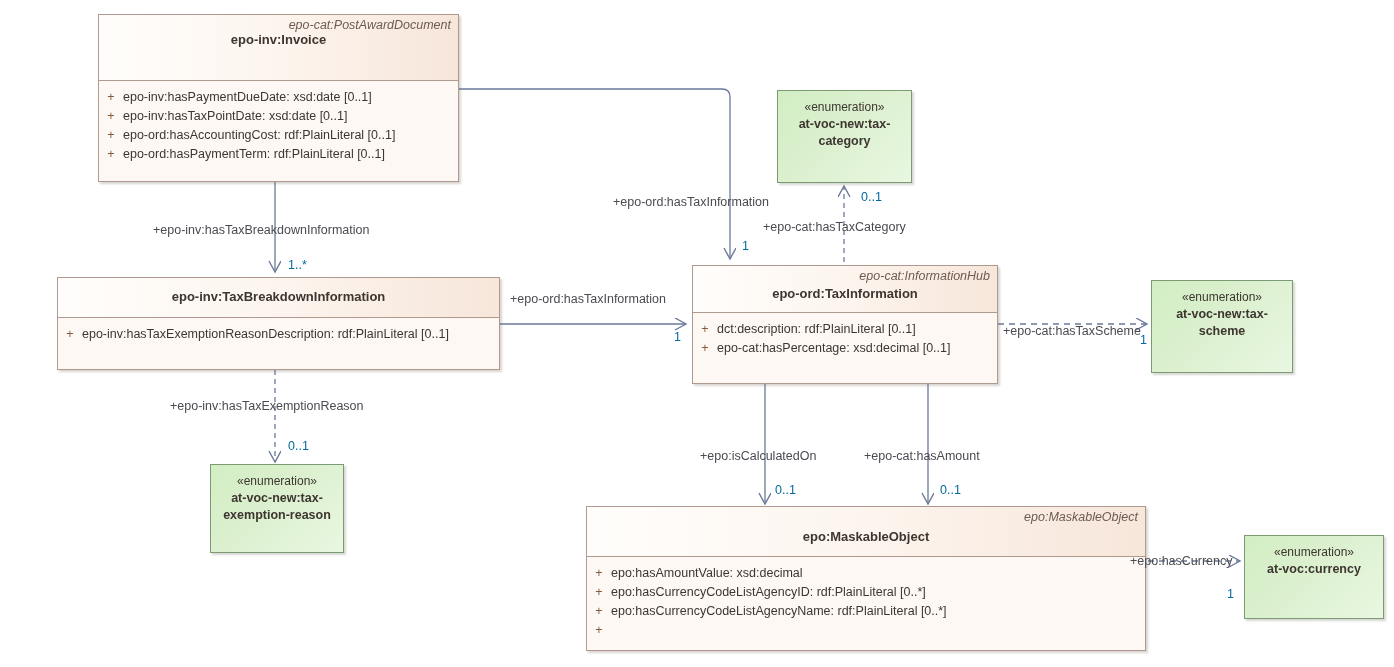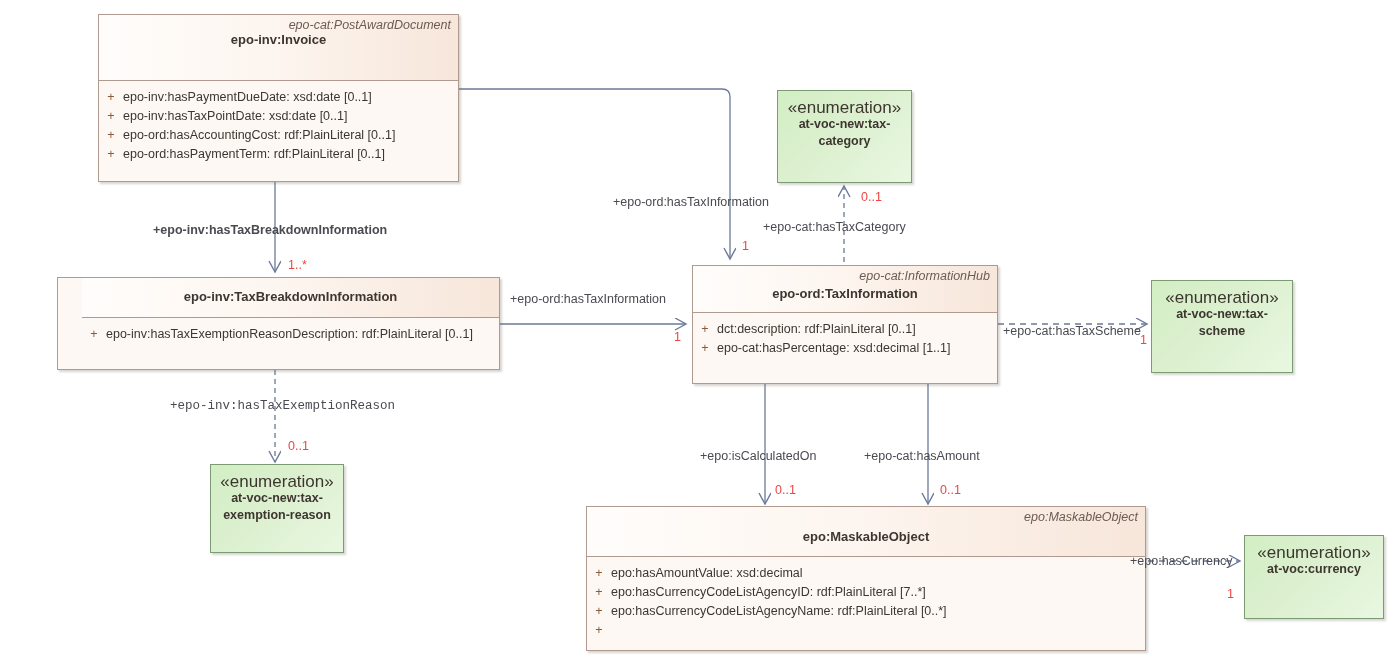--- a/index.html
+++ b/index.html
@@ -26,27 +26,27 @@
   .attr .vis{width:24px;text-align:center;color:#8a5a3a;flex:none;}
   .attr .sig{}
 
   
   .enum{position:absolute;box-sizing:border-box;
         border:1px solid #7d9b73;
         background:linear-gradient(135deg,#d2eec4 0%,#dcf0cf 45%,#e9f7e1 100%);
         box-shadow:2px 2px 2px rgba(120,120,110,.30);
         display:flex;flex-direction:column;align-items:center;
         padding-top:8px;}
-  .enum .st{font-size:17px;color:#3d3630;line-height:17px;}
+  .enum .st{font-size:12px;color:#3d3630;line-height:17px;}
   .enum .nm{font-size:12.5px;font-weight:bold;color:#3d3630;line-height:17px;
             text-align:center;padding:0 8px;}
 
   
   .elabel{position:absolute;font-size:12.5px;color:#4a4a52;white-space:nowrap;}
-  .mult{position:absolute;font-size:12.5px;color:#ef4444;white-space:nowrap;}
+  .mult{position:absolute;font-size:12.5px;color:#0369a1;white-space:nowrap;}
 </style>
 </head>
 <body>
 
 <div id="canvas">
 
   <svg id="wires" viewBox="0 0 1394 667" xmlns="http://www.w3.org/2000/svg">
     <defs>
       <marker id="openArrow" markerWidth="14" markerHeight="14" refX="11" refY="6" orient="auto" markerUnits="userSpaceOnUse">
         <path d="M1,0 L12,6 L1,12" fill="none" stroke="#6b7a99" stroke-width="1.4"></path>
@@ -99,21 +99,21 @@
         <span class="vis">+</span>
         <span class="sig">epo-ord:hasAccountingCost: rdf:PlainLiteral [0..1]</span>
       </div>
       <div class="attr">
         <span class="vis">+</span>
         <span class="sig">epo-ord:hasPaymentTerm: rdf:PlainLiteral [0..1]</span>
       </div>
     </div>
   </div>
 
-  <div class="cls" id="box-taxbreakdown" style="left:57px;top:277px;width:443px;height:93px;padding-left:24px;">
+  <div class="cls" id="box-taxbreakdown" style="left:57px;top:277px;width:443px;height:93px;">
     <div class="hdr" style="height:40px;padding-top:11px;">
       <div class="stereo"></div>
       <div class="cname">epo-inv:TaxBreakdownInformation</div>
     </div>
     <div class="attrs">
       <div class="attr">
         <span class="vis">+</span>
         <span class="sig">epo-inv:hasTaxExemptionReasonDescription: rdf:PlainLiteral [0..1]</span>
       </div>
     </div>
@@ -124,38 +124,38 @@
       <div class="stereo">epo-cat:InformationHub</div>
       <div class="cname">epo-ord:TaxInformation</div>
     </div>
     <div class="attrs">
       <div class="attr">
         <span class="vis">+</span>
         <span class="sig">dct:description: rdf:PlainLiteral [0..1]</span>
       </div>
       <div class="attr">
         <span class="vis">+</span>
-        <span class="sig">epo-cat:hasPercentage: xsd:decimal [1..1]</span>
+        <span class="sig">epo-cat:hasPercentage: xsd:decimal [0..1]</span>
       </div>
     </div>
   </div>
 
   <div class="cls" id="box-monetaryvalue" style="left:586px;top:506px;width:560px;height:145px;">
     <div class="hdr" style="height:50px;padding-top:22px;">
       <div class="stereo">epo:MaskableObject</div>
       <div class="cname">epo:MaskableObject</div>
     </div>
     <div class="attrs">
       <div class="attr">
         <span class="vis">+</span>
         <span class="sig">epo:hasAmountValue: xsd:decimal</span>
       </div>
       <div class="attr">
         <span class="vis">+</span>
-        <span class="sig">epo:hasCurrencyCodeListAgencyID: rdf:PlainLiteral [7..*]</span>
+        <span class="sig">epo:hasCurrencyCodeListAgencyID: rdf:PlainLiteral [0..*]</span>
       </div>
       <div class="attr">
         <span class="vis">+</span>
         <span class="sig">epo:hasCurrencyCodeListAgencyName: rdf:PlainLiteral [0..*]</span>
       </div>
       <div class="attr">
         <span class="vis">+</span>
       </div>
     </div>
   </div>
@@ -173,36 +173,36 @@
   <div class="enum" style="left:210px;top:464px;width:134px;height:89px;">
     <div class="st">«enumeration»</div>
     <div class="nm">at-voc-new:tax-exemption-reason</div>
   </div>
 
   <div class="enum" style="left:1244px;top:535px;width:140px;height:84px;">
     <div class="st">«enumeration»</div>
     <div class="nm">at-voc:currency</div>
   </div>
 
-  <div class="elabel" style="left:153px;top:223px;font-weight:bold;">+epo-inv:hasTaxBreakdownInformation</div>
+  <div class="elabel" style="left:153px;top:223px;">+epo-inv:hasTaxBreakdownInformation</div>
   <div class="mult" style="left:288px;top:258px;">1..*</div>
 
   <div class="elabel" style="left:613px;top:195px;">+epo-ord:hasTaxInformation</div>
   <div class="mult" style="left:742px;top:239px;">1</div>
 
   <div class="elabel" style="left:510px;top:292px;">+epo-ord:hasTaxInformation</div>
   <div class="mult" style="left:674px;top:330px;">1</div>
 
   <div class="elabel" style="left:763px;top:220px;">+epo-cat:hasTaxCategory</div>
   <div class="mult" style="left:861px;top:190px;">0..1</div>
 
   <div class="elabel" style="left:1003px;top:300px;margin-top:24px;">+epo-cat:hasTaxScheme</div>
   <div class="mult" style="left:1140px;top:333px;">1</div>
 
-  <div class="elabel" style="left:170px;top:399px;font-family:Liberation Mono, monospace;">+epo-inv:hasTaxExemptionReason</div>
+  <div class="elabel" style="left:170px;top:399px;">+epo-inv:hasTaxExemptionReason</div>
   <div class="mult" style="left:288px;top:439px;">0..1</div>
 
   <div class="elabel" style="left:700px;top:449px;">+epo:isCalculatedOn</div>
   <div class="mult" style="left:775px;top:483px;">0..1</div>
 
   <div class="elabel" style="left:864px;top:449px;">+epo-cat:hasAmount</div>
   <div class="mult" style="left:940px;top:483px;">0..1</div>
 
   <div class="elabel" style="left:1130px;top:554px;">+epo:hasCurrency</div>
   <div class="mult" style="left:1227px;top:587px;">1</div>

